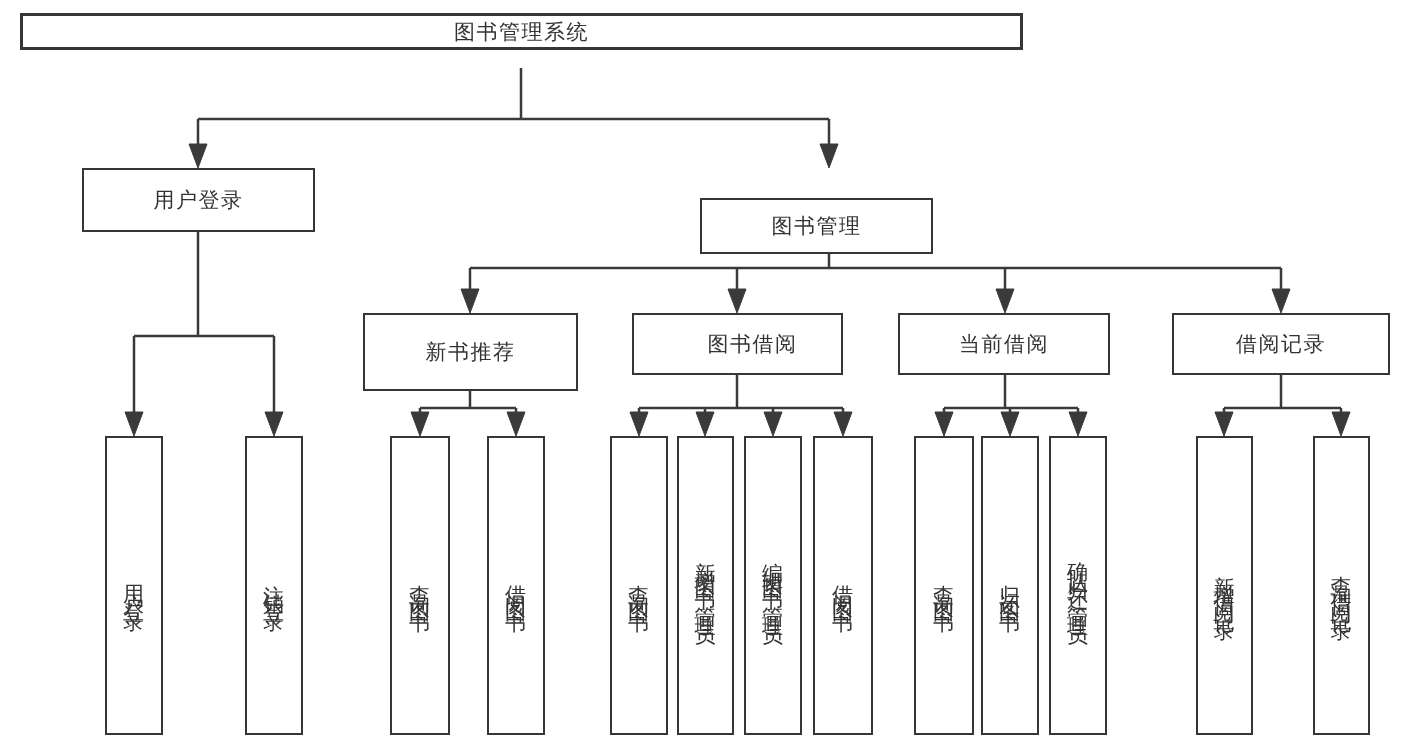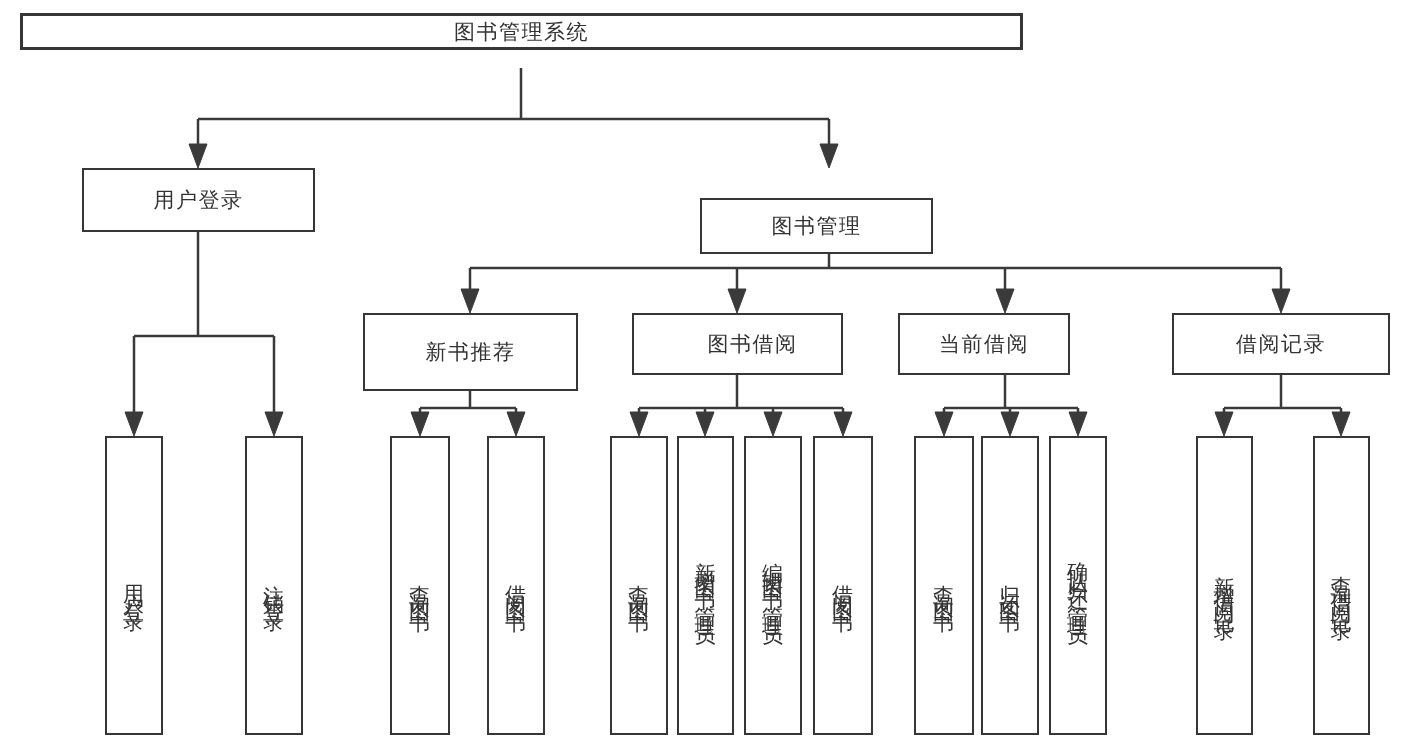--- a/index.html
+++ b/index.html
@@ -134,21 +134,21 @@
   <div class="box hbox" style="left:700px;top:168px;width:233px;height:56px;margin-top:30px;">
     <span>图书管理</span>
   </div>
 
   <div class="box hbox" style="left:363px;top:313px;width:215px;height:78px;">
     <span>新书推荐</span>
   </div>
   <div class="box hbox" style="left:632px;top:313px;width:211px;height:62px;padding-left:30px;">
     <span>图书借阅</span>
   </div>
-  <div class="box hbox" style="left:898px;top:313px;width:172px;height:62px;">
+  <div class="box hbox" style="left:898px;top:313px;width:212px;height:62px;">
     <span>当前借阅</span>
   </div>
   <div class="box hbox" style="left:1172px;top:313px;width:218px;height:62px;">
     <span>借阅记录</span>
   </div>
 
   <div class="box leaf" style="left:105px;width:58px;">
     <span class="vtext">用户登录</span>
   </div>
   <div class="box leaf" style="left:245px;width:58px;">

